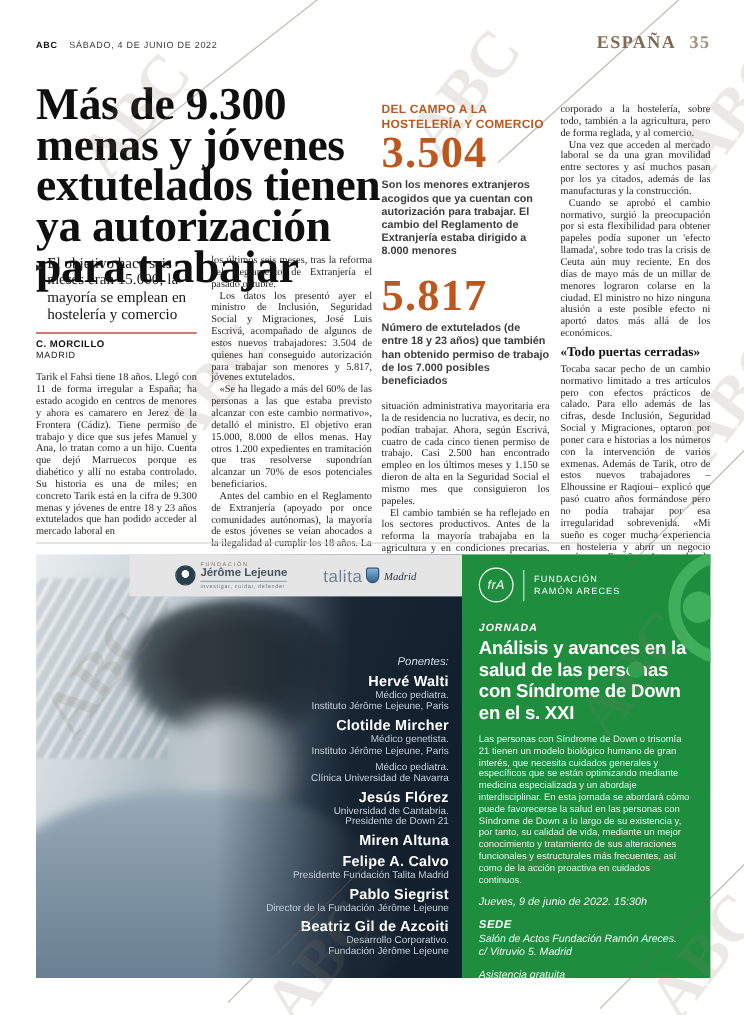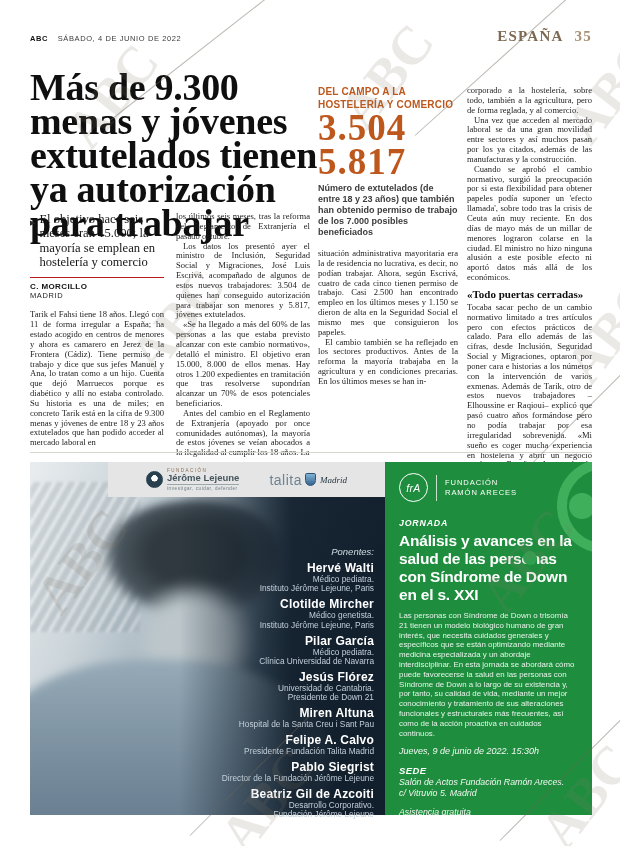--- a/index.html
+++ b/index.html
@@ -136,20 +136,21 @@
     <p>Los datos los presentó ayer el ministro de Inclusión, Seguridad Social y Migraciones, José Luis Escrivá, acompañado de algunos de estos nuevos trabajadores: 3.504 de quienes han conseguido autorización para trabajar son menores y 5.817, jóvenes extutelados.</p>
     <p>«Se ha llegado a más del 60% de las personas a las que estaba previsto alcanzar con este cambio normativo», detalló el ministro. El objetivo eran 15.000, 8.000 de ellos menas. Hay otros 1.200 expedientes en tramitación que tras resolverse supondrían alcanzar un 70% de esos potenciales beneficiarios.</p>
     <p>Antes del cambio en el Reglamento de Extranjería (apoyado por once comunidades autónomas), la mayoría de estos jóvenes se veían abocados a la ilegalidad al cumplir los 18 años. La</p>
   </div>
 
   <div class="col" id="col3">
     <div class="stats">
       <div class="stats-kicker">DEL CAMPO A LA HOSTELERÍA Y COMERCIO</div>
       <div class="stat">
         <div class="stat-value">3.504</div>
+        <div class="stat-desc">Son los menores extranjeros acogidos que ya cuentan con autorización para trabajar. El cambio del Reglamento de Extranjería estaba dirigido a 8.000 menores</div>
       </div>
       <div class="stat">
         <div class="stat-value">5.817</div>
         <div class="stat-desc">Número de extutelados (de entre 18 y 23 años) que también han obtenido permiso de trabajo de los 7.000 posibles beneficiados</div>
       </div>
     </div>
     <p>situación administrativa mayoritaria era la de residencia no lucrativa, es decir, no podían trabajar. Ahora, según Escrivá, cuatro de cada cinco tienen permiso de trabajo. Casi 2.500 han encontrado empleo en los últimos meses y 1.150 se dieron de alta en la Seguridad Social el mismo mes que consiguieron los papeles.</p>
     <p>El cambio también se ha reflejado en los sectores productivos. Antes de la reforma la mayoría trabajaba en la agricultura y en condiciones precarias. En los últimos meses se han in-</p>
   </div>
 
@@ -195,32 +196,30 @@
         <div class="speaker-name">Hervé Walti</div>
         <div class="speaker-role">Médico pediatra.
 Instituto Jérôme Lejeune, Paris</div>
       </div>
       <div class="speaker">
         <div class="speaker-name">Clotilde Mircher</div>
         <div class="speaker-role">Médico genetista.
 Instituto Jérôme Lejeune, Paris</div>
       </div>
       <div class="speaker">
-        <div class="speaker-name">Pilar García</div>
         <div class="speaker-role">Médico pediatra.
 Clínica Universidad de Navarra</div>
       </div>
       <div class="speaker">
         <div class="speaker-name">Jesús Flórez</div>
         <div class="speaker-role">Universidad de Cantabria.
 Presidente de Down 21</div>
       </div>
       <div class="speaker">
         <div class="speaker-name">Miren Altuna</div>
-        <div class="speaker-role">Hospital de la Santa Creu i Sant Pau</div>
       </div>
       <div class="speaker">
         <div class="speaker-name">Felipe A. Calvo</div>
         <div class="speaker-role">Presidente Fundación Talita Madrid</div>
       </div>
       <div class="speaker">
         <div class="speaker-name">Pablo Siegrist</div>
         <div class="speaker-role">Director de la Fundación Jérôme Lejeune</div>
       </div>
       <div class="speaker">

